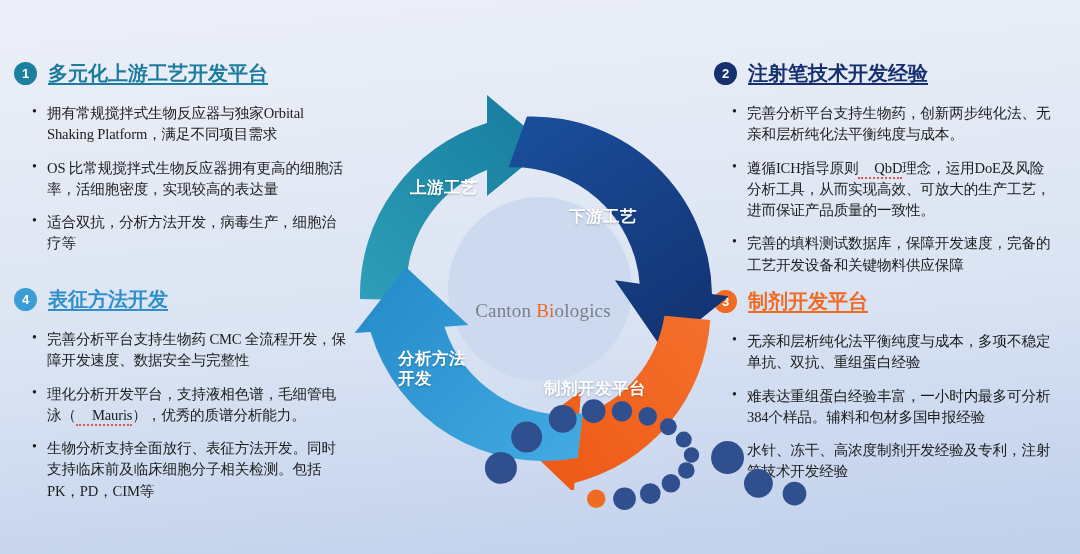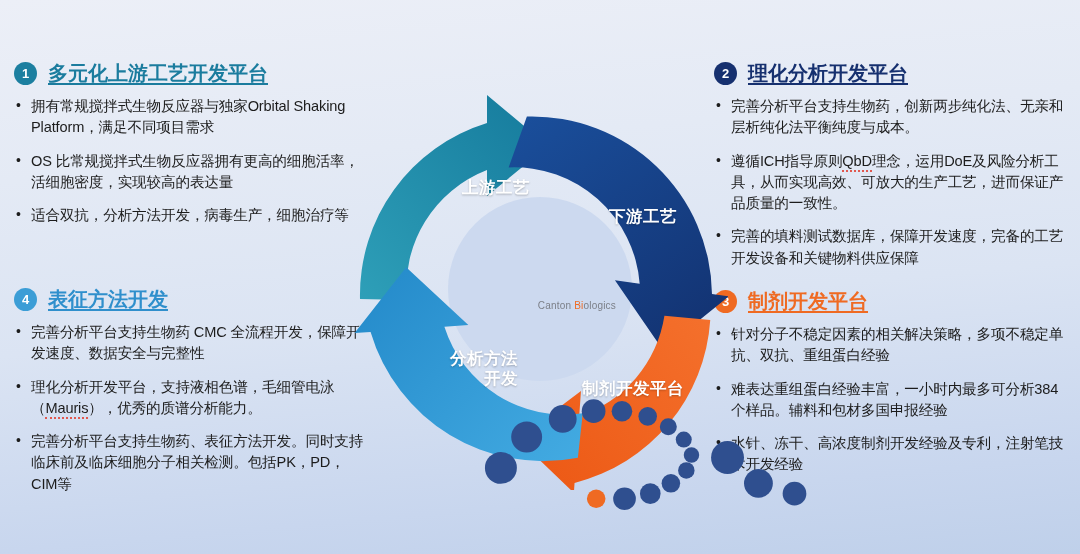--- a/index.html
+++ b/index.html
@@ -67,22 +67,23 @@
     text-underline-offset: 3px;
     white-space: nowrap;
   }
   .t-1 { color: #1b7c9e; }
   .t-2 { color: #16306f; }
   .t-3 { color: #ef6a22; }
   .t-4 { color: #2f8fcc; }
 
   ul.bullets {
     list-style: none;
-    margin: 0;
+    margin: 16px;
     padding: 0;
+    font-family: Liberation Serif, serif;
   }
   ul.bullets li {
     position: relative;
     padding-left: 17px;
     margin-bottom: 12px;
     font-size: 14.6px;
     line-height: 1.46;
     color: #1c1c1c;
     letter-spacing: -0.15px;
   }
@@ -91,68 +92,69 @@
     content: "\2022";
     position: absolute;
     left: 2px;
     top: -1px;
     font-size: 14px;
     color: #1c1c1c;
   }
   .sp {
     border-bottom: 2px dotted #e0584f;
     padding-bottom: 1px;
+    padding-left: 16px;
   }
 
   
   .diagram {
     position: absolute;
     left: 352px;
     top: 88px;
     width: 376px;
     height: 402px;
   }
   .diagram svg { display: block; width: 376px; height: 402px; }
 
   .arrow-label {
     position: absolute;
     color: #ffffff;
     font-size: 16.5px;
     font-weight: bold;
-    text-align: right;
+    text-align: left;
     letter-spacing: 0.5px;
     text-shadow: 0 1px 2px rgba(0,0,0,0.25);
     pointer-events: none;
     white-space: pre-line;
     line-height: 1.22;
   }
   .lbl-up   { left: 58px;  top: 89px;  width: 120px; }
-  .lbl-down { left: 205px; top: 118px; width: 120px; }
+  .lbl-down { left: 217px; top: 118px; width: 120px; }
   .lbl-form { left: 192px; top: 290px; width: 140px; }
   .lbl-anal { left: 46px;  top: 260px; width: 120px; }
 
   .logo {
     position: absolute;
     left: 118px;
     top: 166px;
     width: 146px;
     height: 78px;
     pointer-events: none;
   }
   .logo svg { display: block; }
   .logo-word {
     position: absolute;
     left: 0;
     top: 46px;
     width: 146px;
-    text-align: right;
-    font-size: 10px;
+    text-align: center;
+    font-size: 19px;
     letter-spacing: 0.2px;
     color: #7b7f87;
-    font-family: Liberation Sans, sans-serif;
+    font-family: Liberation Serif, serif;
   }
   .logo-word .bio { color: #ef6a22; }
 </style>
 </head>
 <body>
 
 <div class="canvas">
 
   <div class="block left block-top-left">
     <div class="head">
@@ -162,48 +164,48 @@
     <ul class="bullets">
       <li>拥有常规搅拌式生物反应器与独家Orbital Shaking Platform，满足不同项目需求</li>
       <li>OS 比常规搅拌式生物反应器拥有更高的细胞活率，活细胞密度，实现较高的表达量</li>
       <li>适合双抗，分析方法开发，病毒生产，细胞治疗等</li>
     </ul>
   </div>
 
   <div class="block right block-top-right">
     <div class="head">
       <span class="badge badge-2">2</span>
-      <span class="head-title t-2">理化分析开发平台</span>
+      <span class="head-title t-2">注射笔技术开发经验</span>
     </div>
     <ul class="bullets">
       <li>完善分析平台支持生物药，创新两步纯化法、无亲和层析纯化法平衡纯度与成本。</li>
       <li><span>遵循ICH指导原则</span><span class="sp">QbD</span><span>理念，运用DoE及风险分析工具，从而实现高效、可放大的生产工艺，进而保证产品质量的一致性。</span></li>
       <li>完善的填料测试数据库，保障开发速度，完备的工艺开发设备和关键物料供应保障</li>
     </ul>
   </div>
 
   <div class="block left block-bot-left">
     <div class="head">
       <span class="badge badge-4">4</span>
       <span class="head-title t-4">表征方法开发</span>
     </div>
     <ul class="bullets">
       <li>完善分析平台支持生物药 CMC 全流程开发，保障开发速度、数据安全与完整性</li>
       <li><span>理化分析开发平台，支持液相色谱，毛细管电泳（</span><span class="sp">Mauris</span><span>），优秀的质谱分析能力。</span></li>
-      <li>完善分析平台支持生物药、表征方法开发。同时支持临床前及临床细胞分子相关检测。包括PK，PD，CIM等</li>
+      <li>生物分析支持全面放行、表征方法开发。同时支持临床前及临床细胞分子相关检测。包括PK，PD，CIM等</li>
     </ul>
   </div>
 
   <div class="block right block-bot-right">
     <div class="head">
       <span class="badge badge-3">3</span>
       <span class="head-title t-3">制剂开发平台</span>
     </div>
     <ul class="bullets">
-      <li>针对分子不稳定因素的相关解决策略，多项不稳定单抗、双抗、重组蛋白经验</li>
+      <li>无亲和层析纯化法平衡纯度与成本，多项不稳定单抗、双抗、重组蛋白经验</li>
       <li>难表达重组蛋白经验丰富，一小时内最多可分析384个样品。辅料和包材多国申报经验</li>
       <li>水针、冻干、高浓度制剂开发经验及专利，注射笔技术开发经验</li>
     </ul>
   </div>
 
   <div class="diagram">
     <svg viewBox="0 0 376 402" xmlns="http://www.w3.org/2000/svg">
       <defs>
         <linearGradient id="gTeal" x1="0" y1="1" x2="1" y2="0">
           <stop offset="0%" stop-color="#2e9fb8"></stop>

